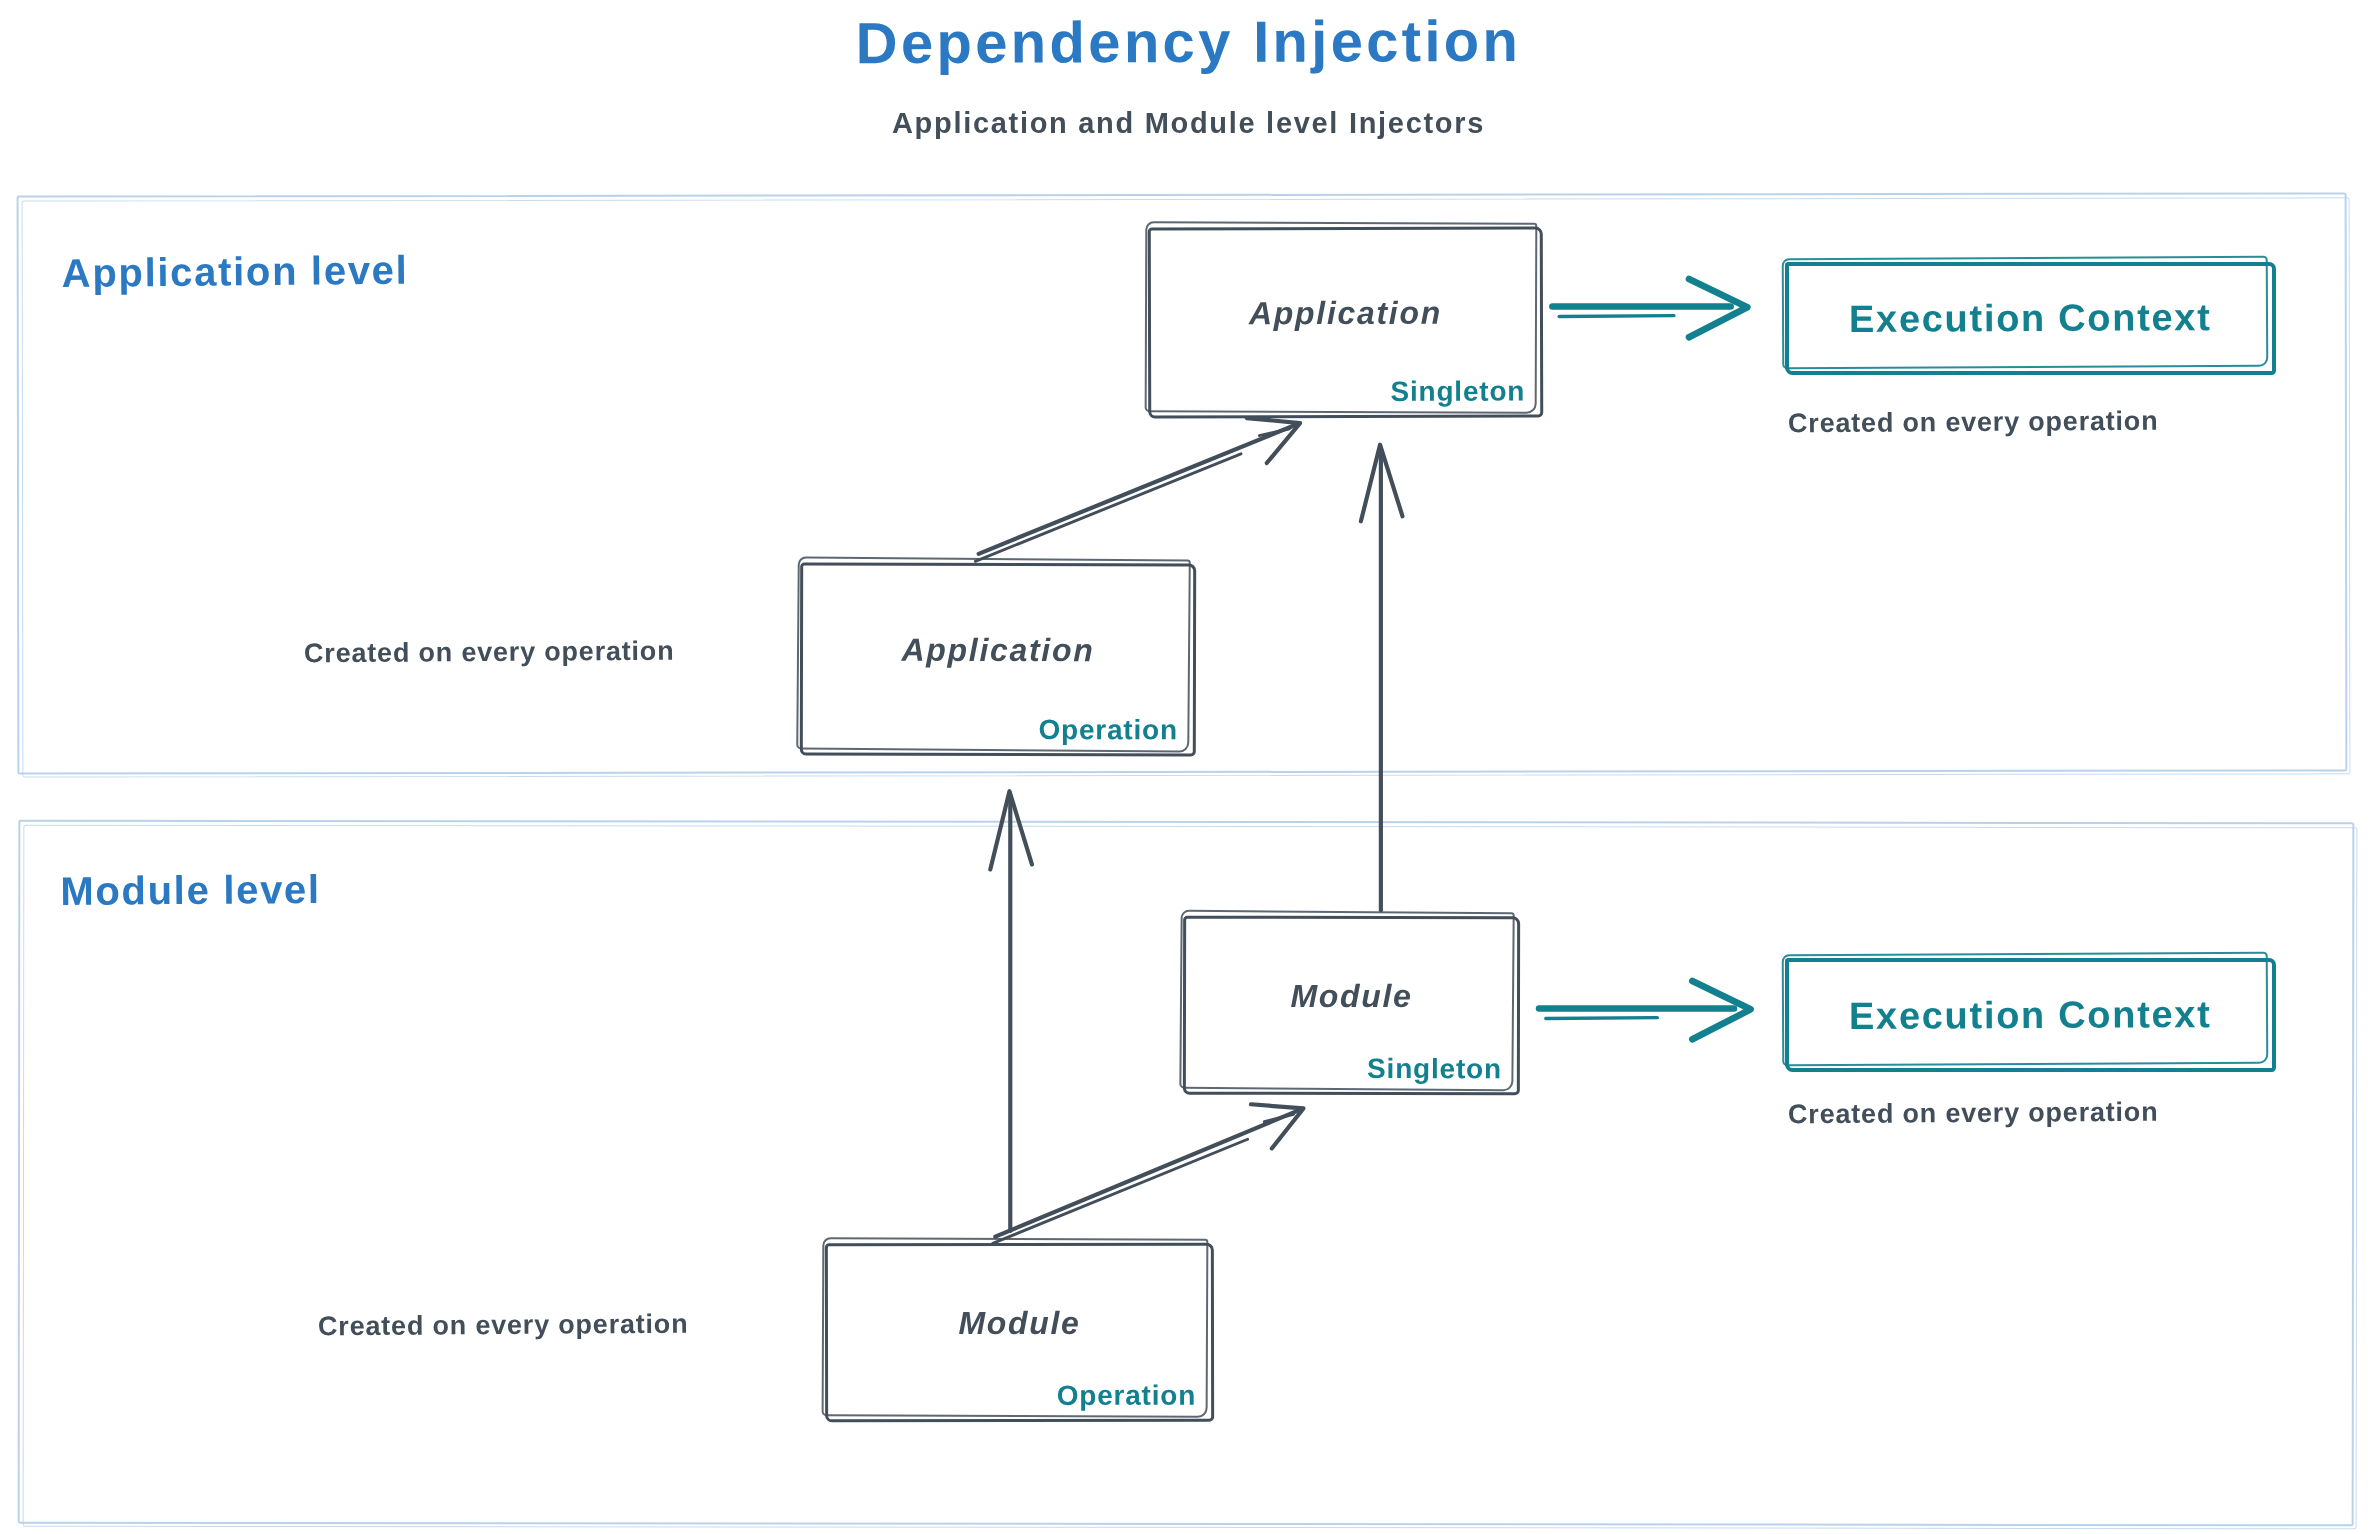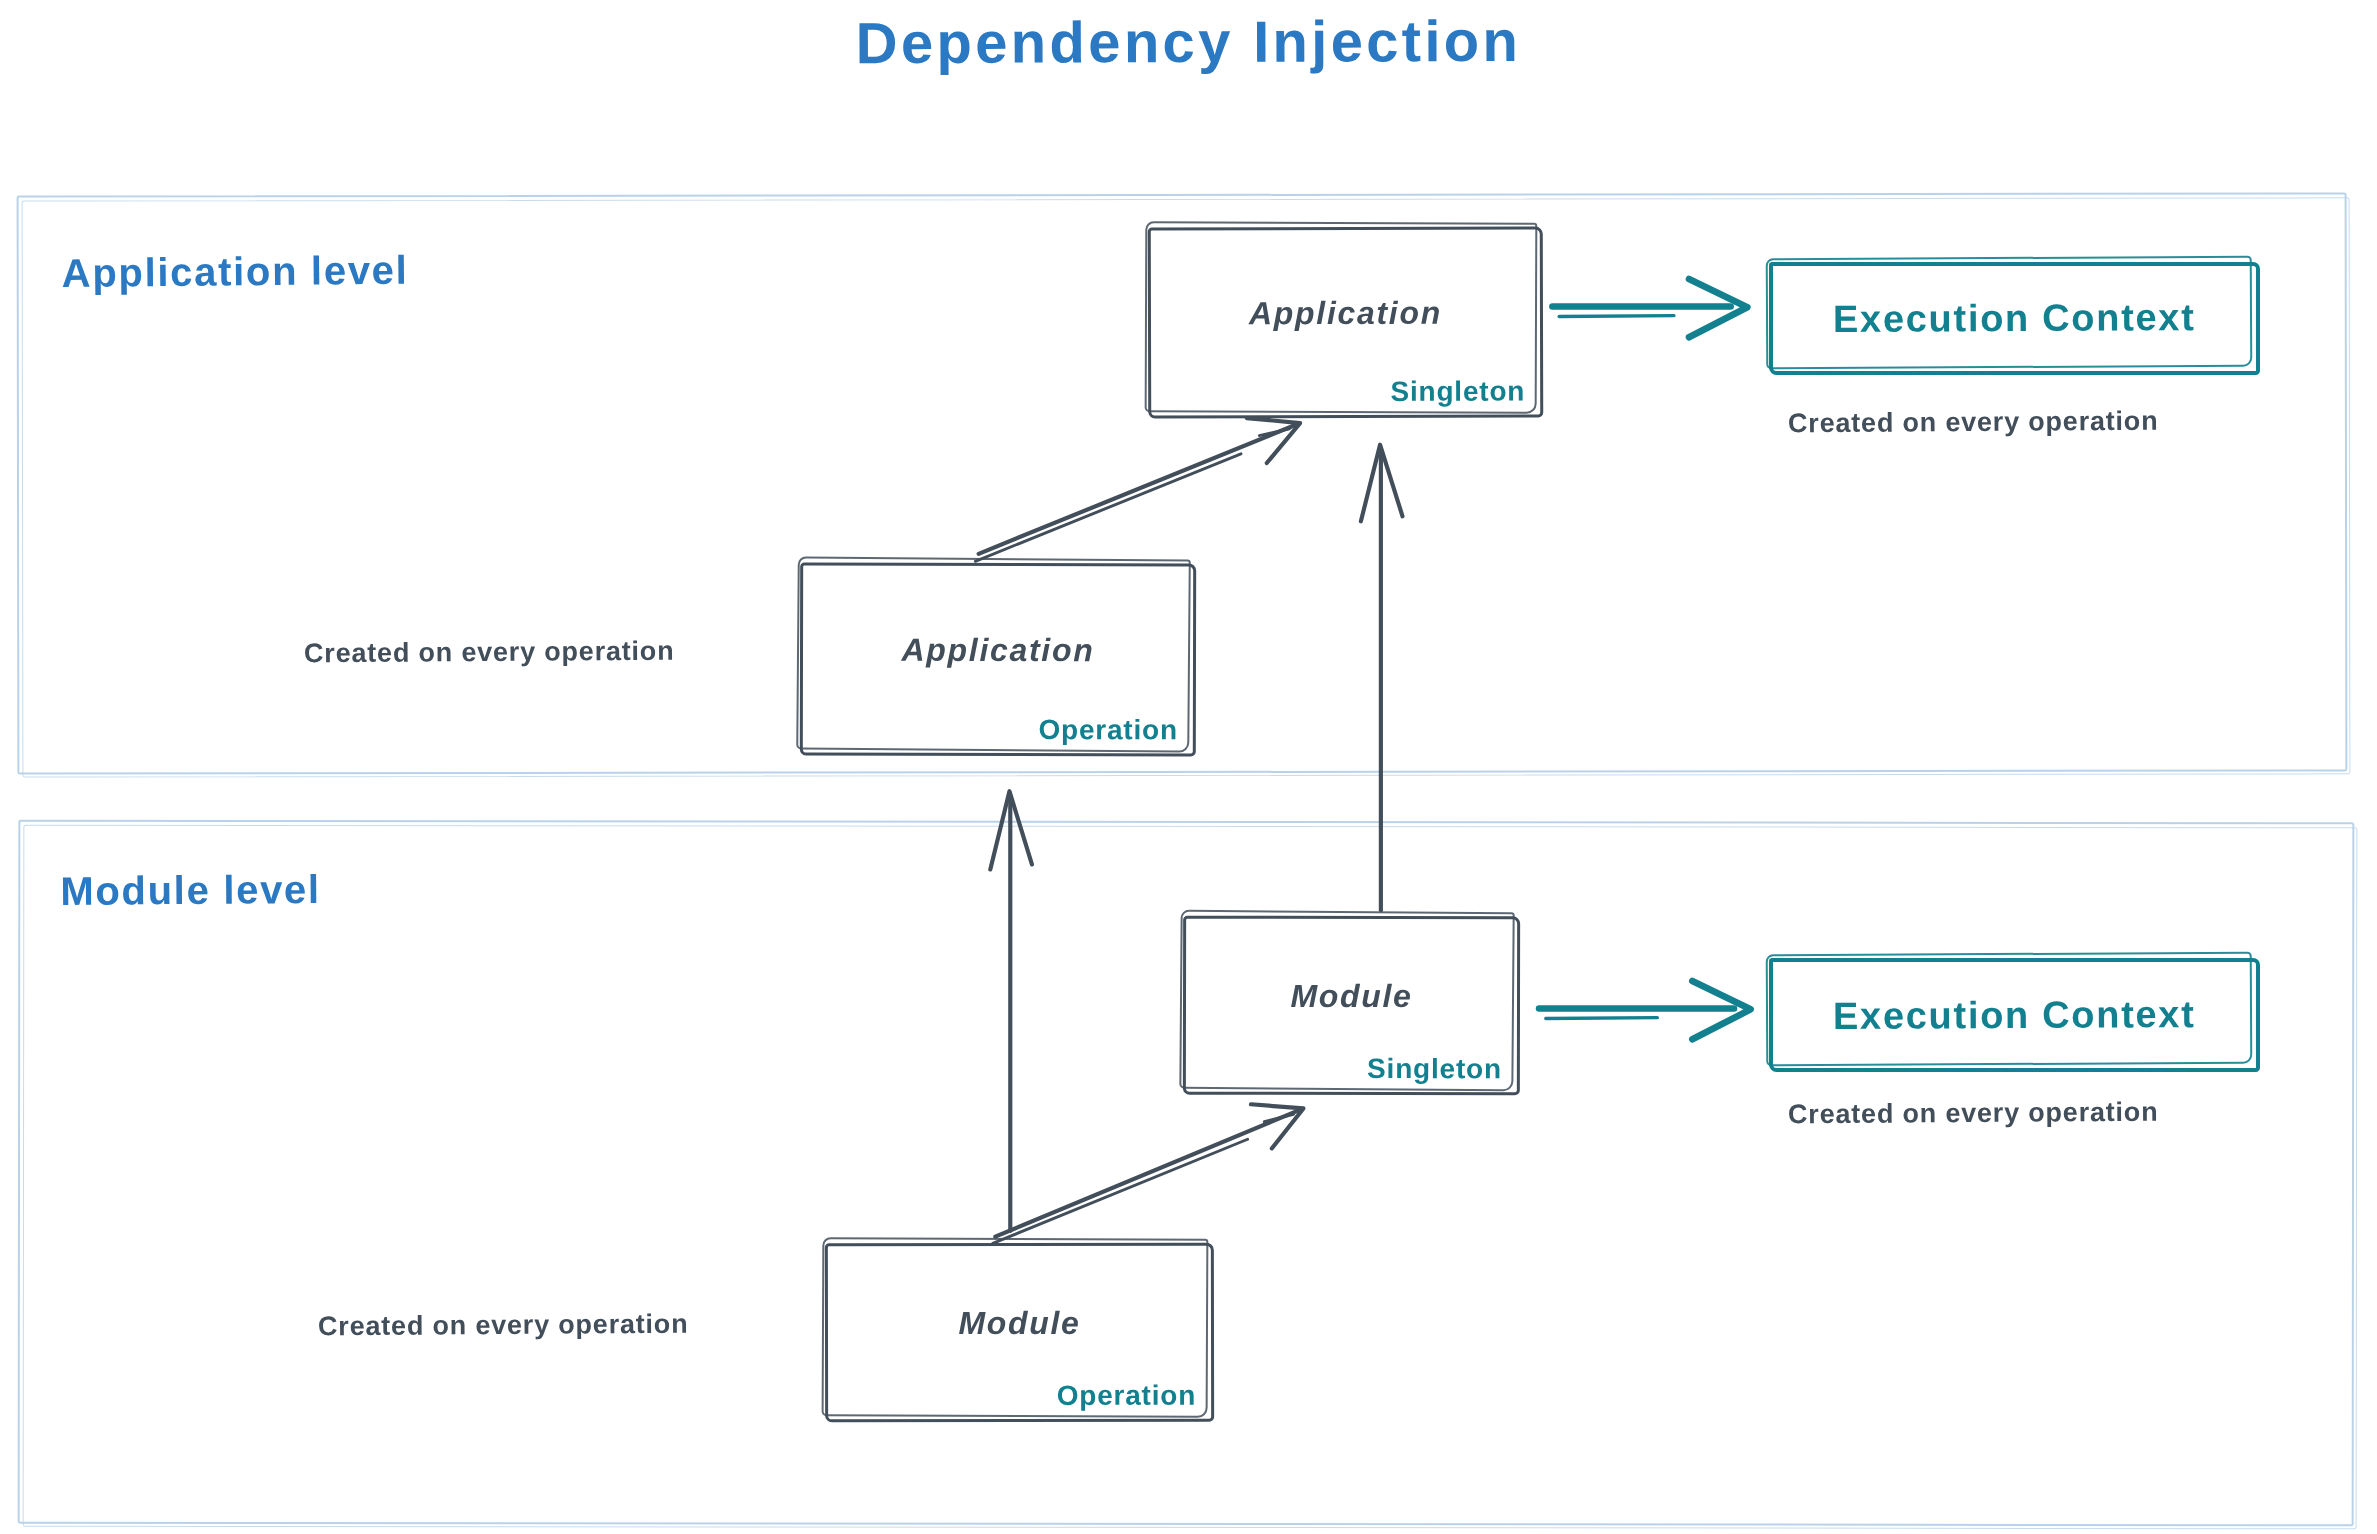--- a/index.html
+++ b/index.html
@@ -84,21 +84,21 @@
     font-size:28px;font-weight:bold;
     letter-spacing:0.8px;
     color:var(--teal);
     text-align:right;
   }
   .exec-box{
     position:absolute;
     border:4.2px solid var(--teal);
     border-radius:3.3px 6.7px 4.2px 7.5px;
     background:#fff;
-    display:flex;align-items:center;justify-content:center;
+    display:flex;align-items:center;justify-content:center;margin-left:16px;
   }
   .exec-box::before{
     content:'';position:absolute;inset:-9.2px 3.3px 3.3px -6.7px;
     border:2.5px solid var(--teal);
     border-radius:7.5px 4.2px 9.2px 5px;
     transform:rotate(-0.3deg);
     opacity:.9;pointer-events:none;
   }
   .exec-label{
     font-size:38px;font-weight:bold;
@@ -123,20 +123,21 @@
   }
   .arrow-dark{stroke:var(--dark);}
   .arrow-teal{stroke:var(--teal);}
 </style>
 </head>
 <body>
 
 <div class="canvas">
 
   <h1 class="page-title">Dependency Injection</h1>
+  <div class="page-subtitle">Application and Module level Injectors</div>
 
   <section class="level-container app-container">
     <div class="level-label" style="left:43px;top:52px;">Application level</div>
   </section>
 
   <div class="sketch-box" style="left:1148px;top:227px;width:389px;height:185px;transform:rotate(-0.15deg);">
     <div class="node-title">Application</div>
     <div class="node-tag">Singleton</div>
   </div>
 

